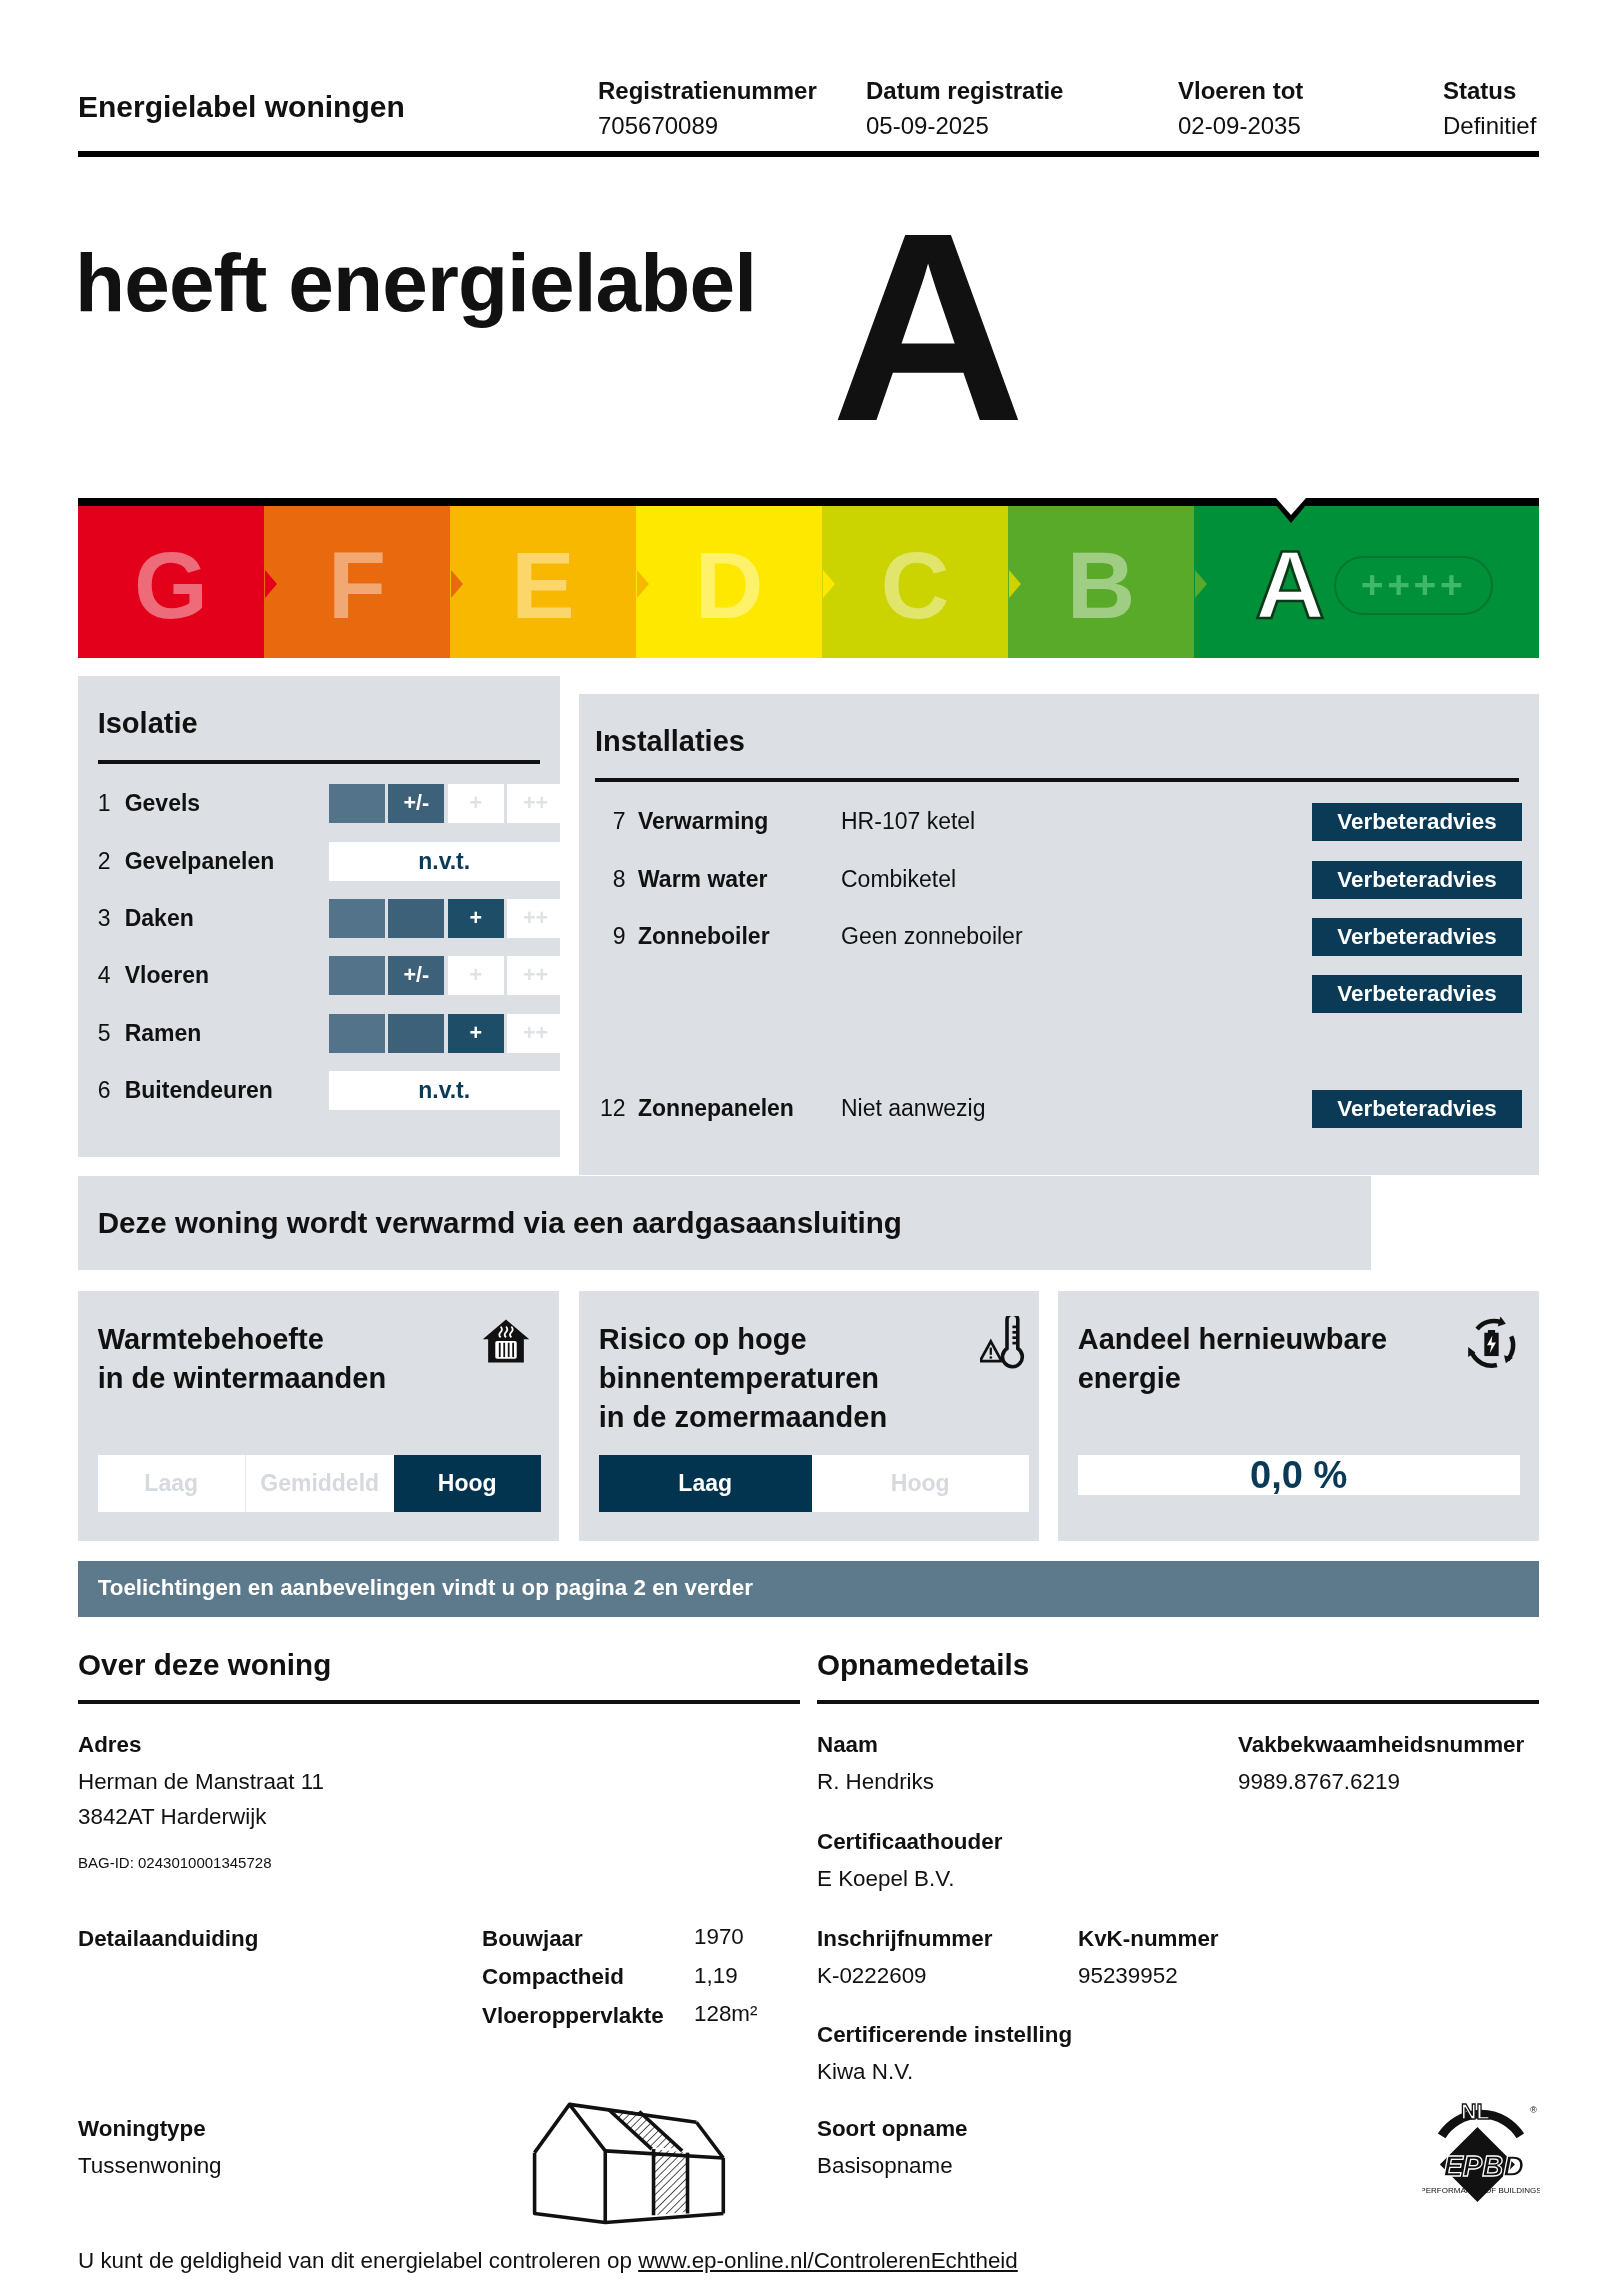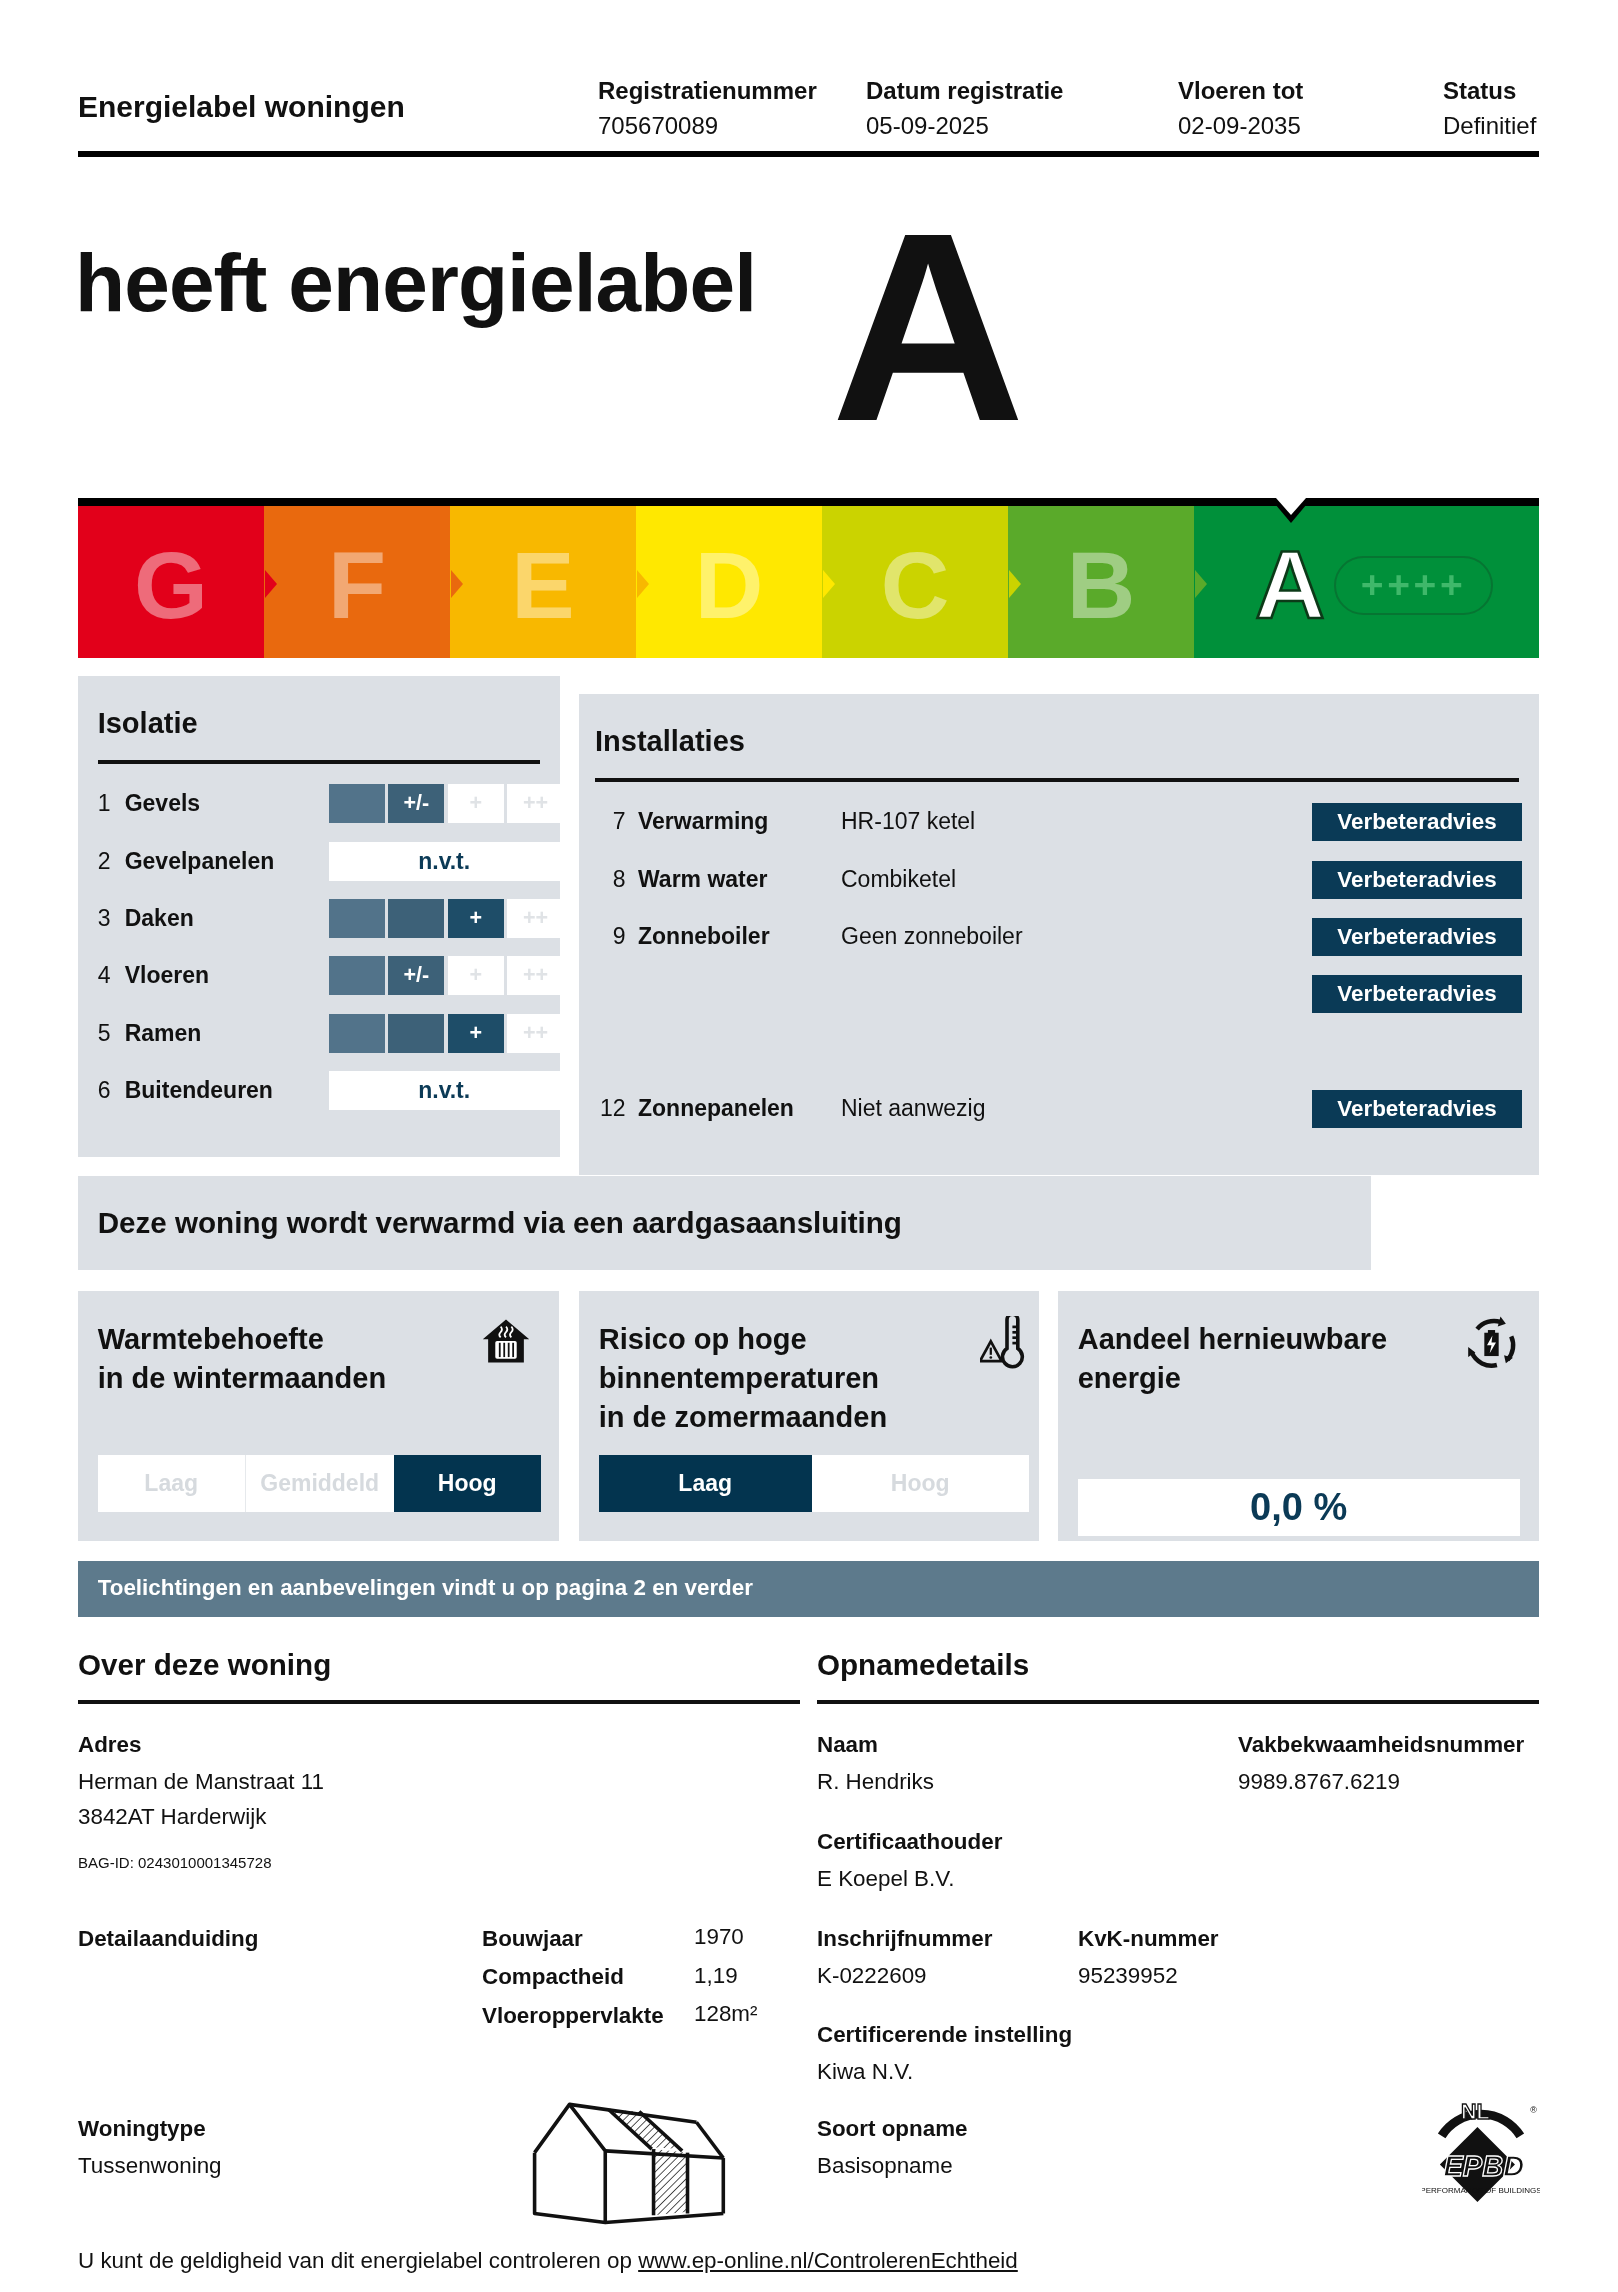--- a/index.html
+++ b/index.html
@@ -70,22 +70,22 @@
   .ind1 { left: 78px; width: 481px; }
   .ind2 { left: 579px; width: 460px; }
   .ind3 { left: 1058px; width: 481px; }
   .ind-title { position: absolute; left: 19.7px; top: 29px; font-size: 29px; font-weight: bold; line-height: 39px; }
   .ind-icon { position: absolute; top: 25px; }
   .scale { position: absolute; left: 19.7px; top: 164px; height: 57px; display: flex; }
   .sopt { height: 57px; background: #fff; display: flex; align-items: center; justify-content: center;
     font-size: 23px; font-weight: bold; color: #d6dade; }
   .sopt + .sopt { border-left: 1.8px solid #e6e9ec; }
   .sopt.sel { background: #03344f; color: #fff; border-left: none; }
-  .pct { position: absolute; left: 19.7px; top: 164px; width: 442px; height: 57px; background: #fff;
-    display: flex; align-items: center; justify-content: center; font-size: 38px; font-weight: bold; color: #0b3a56; margin-top: 24px; }
+  .pct { position: absolute; left: 19.7px; top: 164px; width: 442px; height: 40px; background: #fff;
+    display: flex; align-items: center; justify-content: center; font-size: 38px; font-weight: bold; color: #0b3a56; }
 
   .toel { left: 78px; top: 1561px; width: 1461px; height: 56px; background: #5d7a8c; }
   .toel span { position: absolute; left: 19.7px; top: 14.3px; font-size: 22.4px; font-weight: bold; color: #fff; }
 
   
   .sec-title { top: 1648px; font-size: 29.6px; font-weight: bold; }
   .sec-rule { top: 1700px; height: 3.6px; background: #111; }
   .flbl { font-size: 22.4px; font-weight: bold; }
   .fval { font-size: 22.4px; line-height: 35px; }
   .small { font-size: 15px; }

